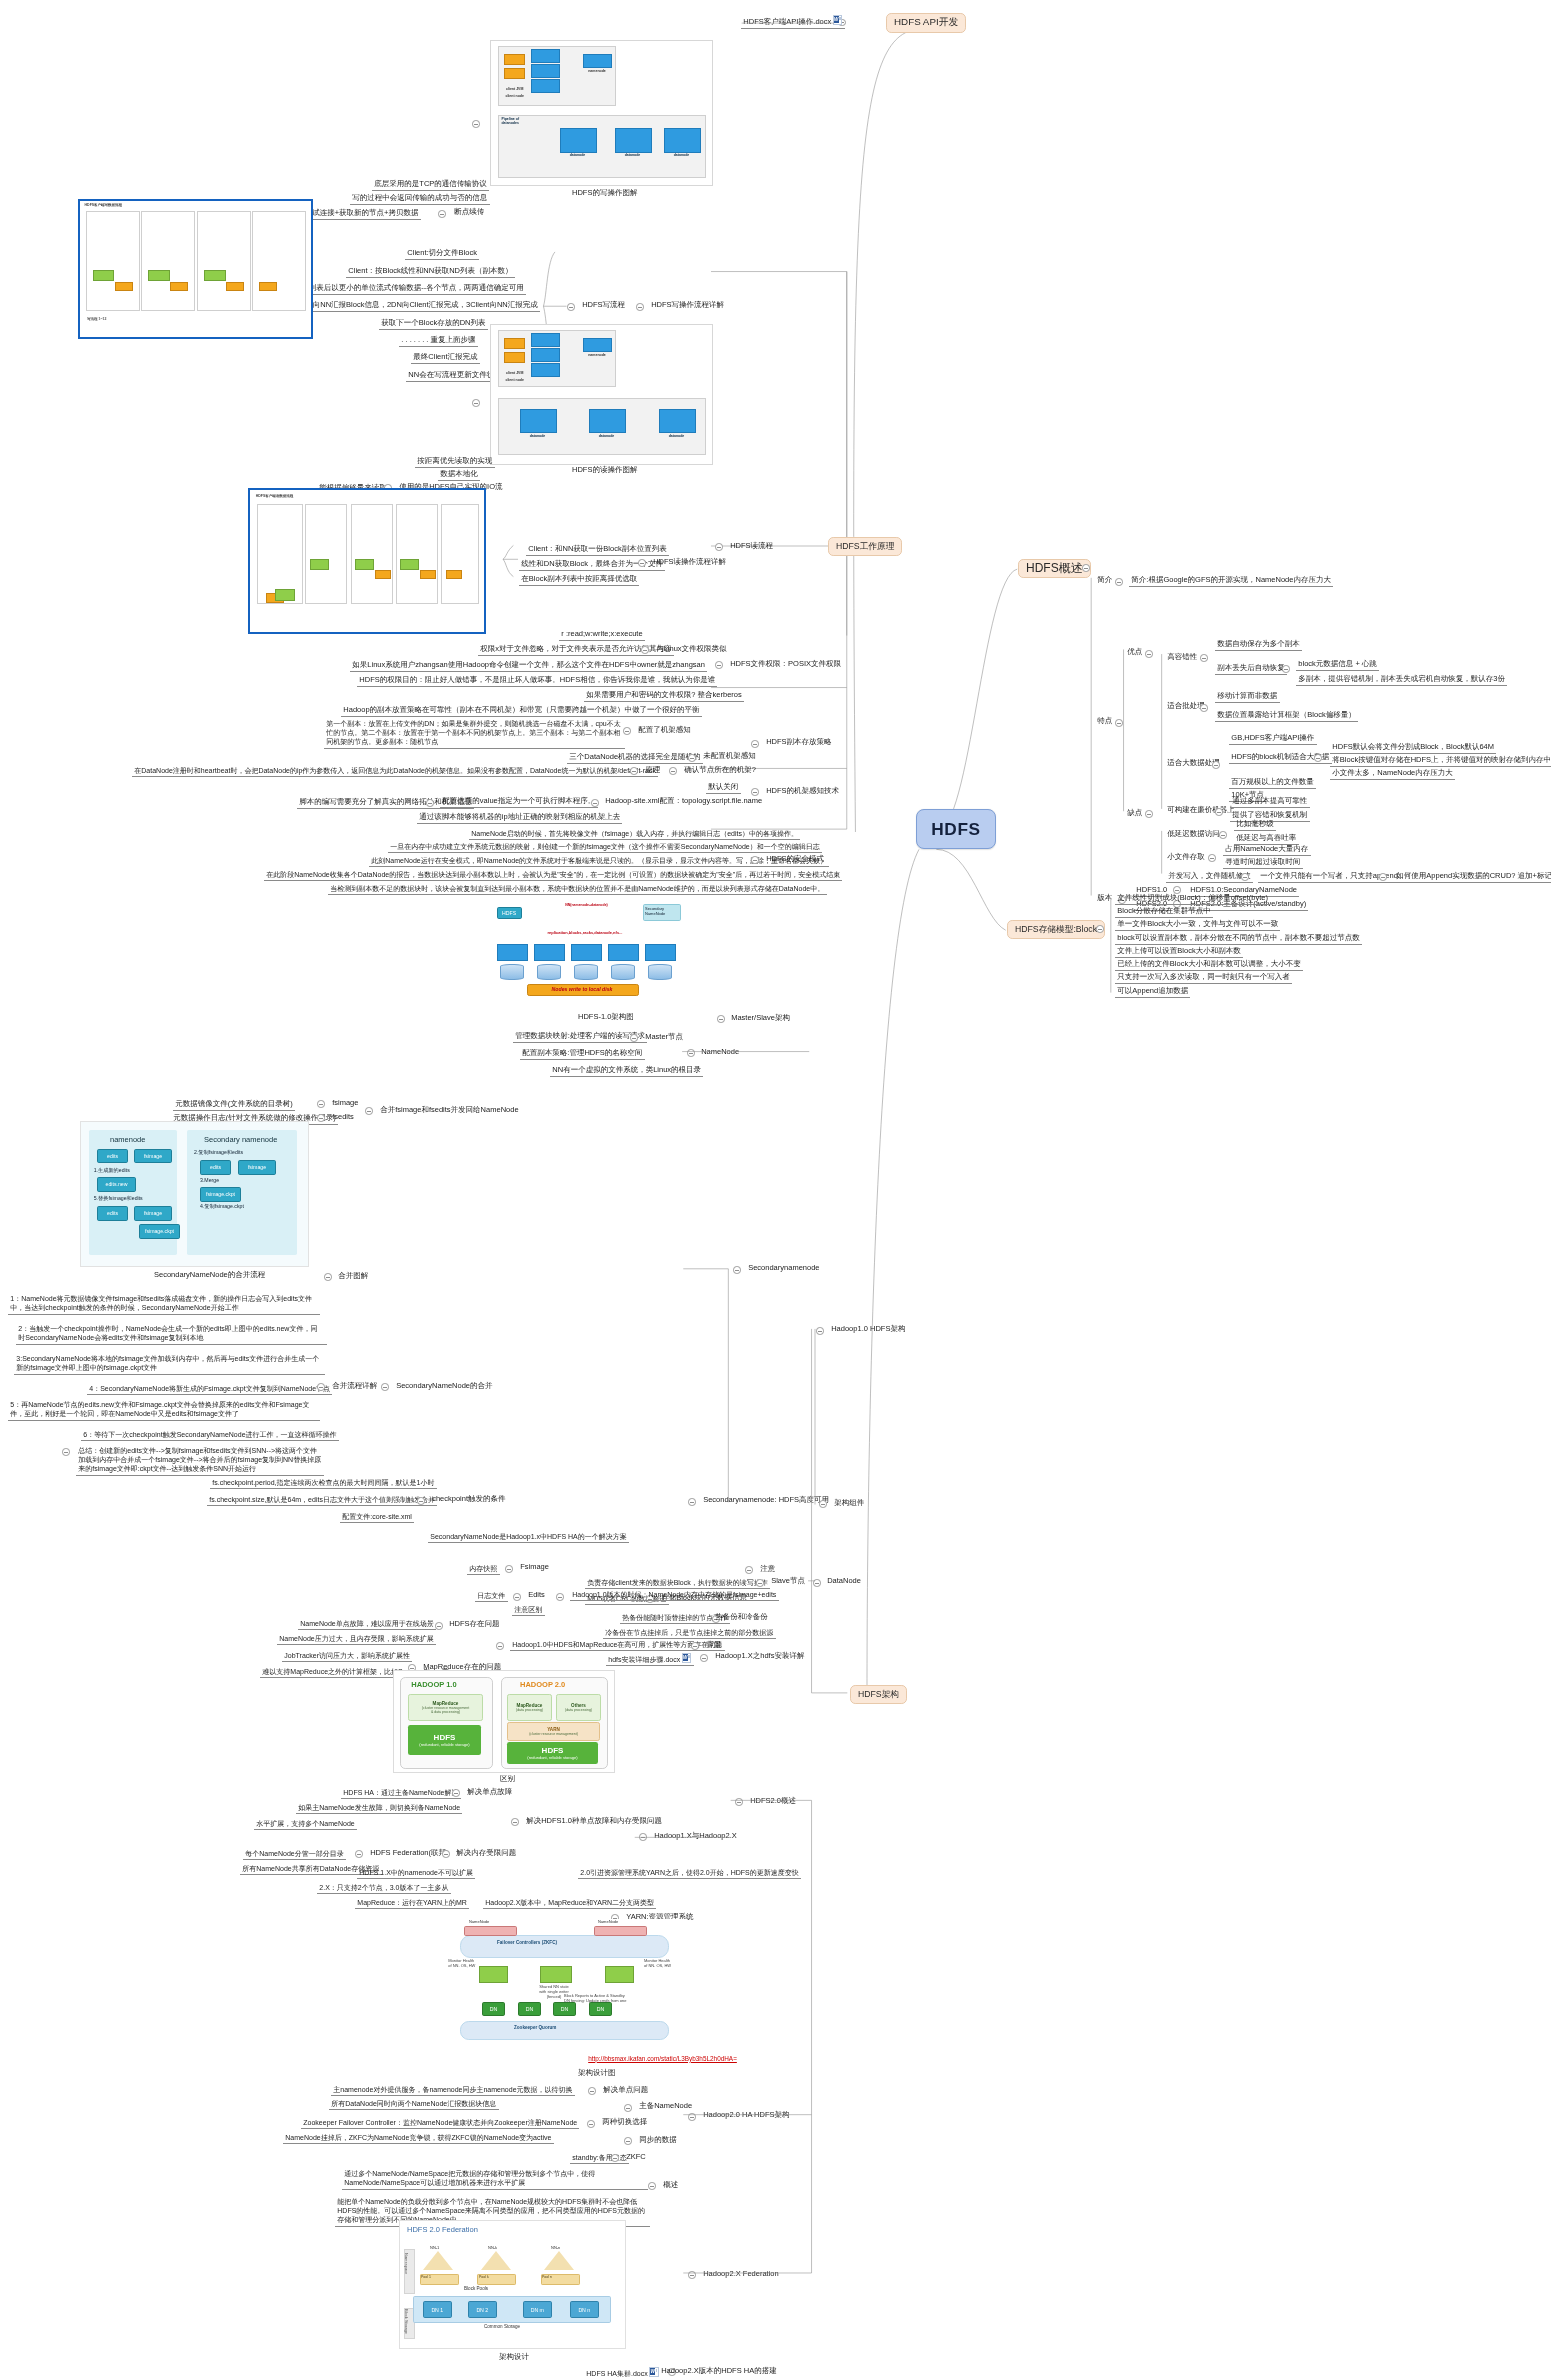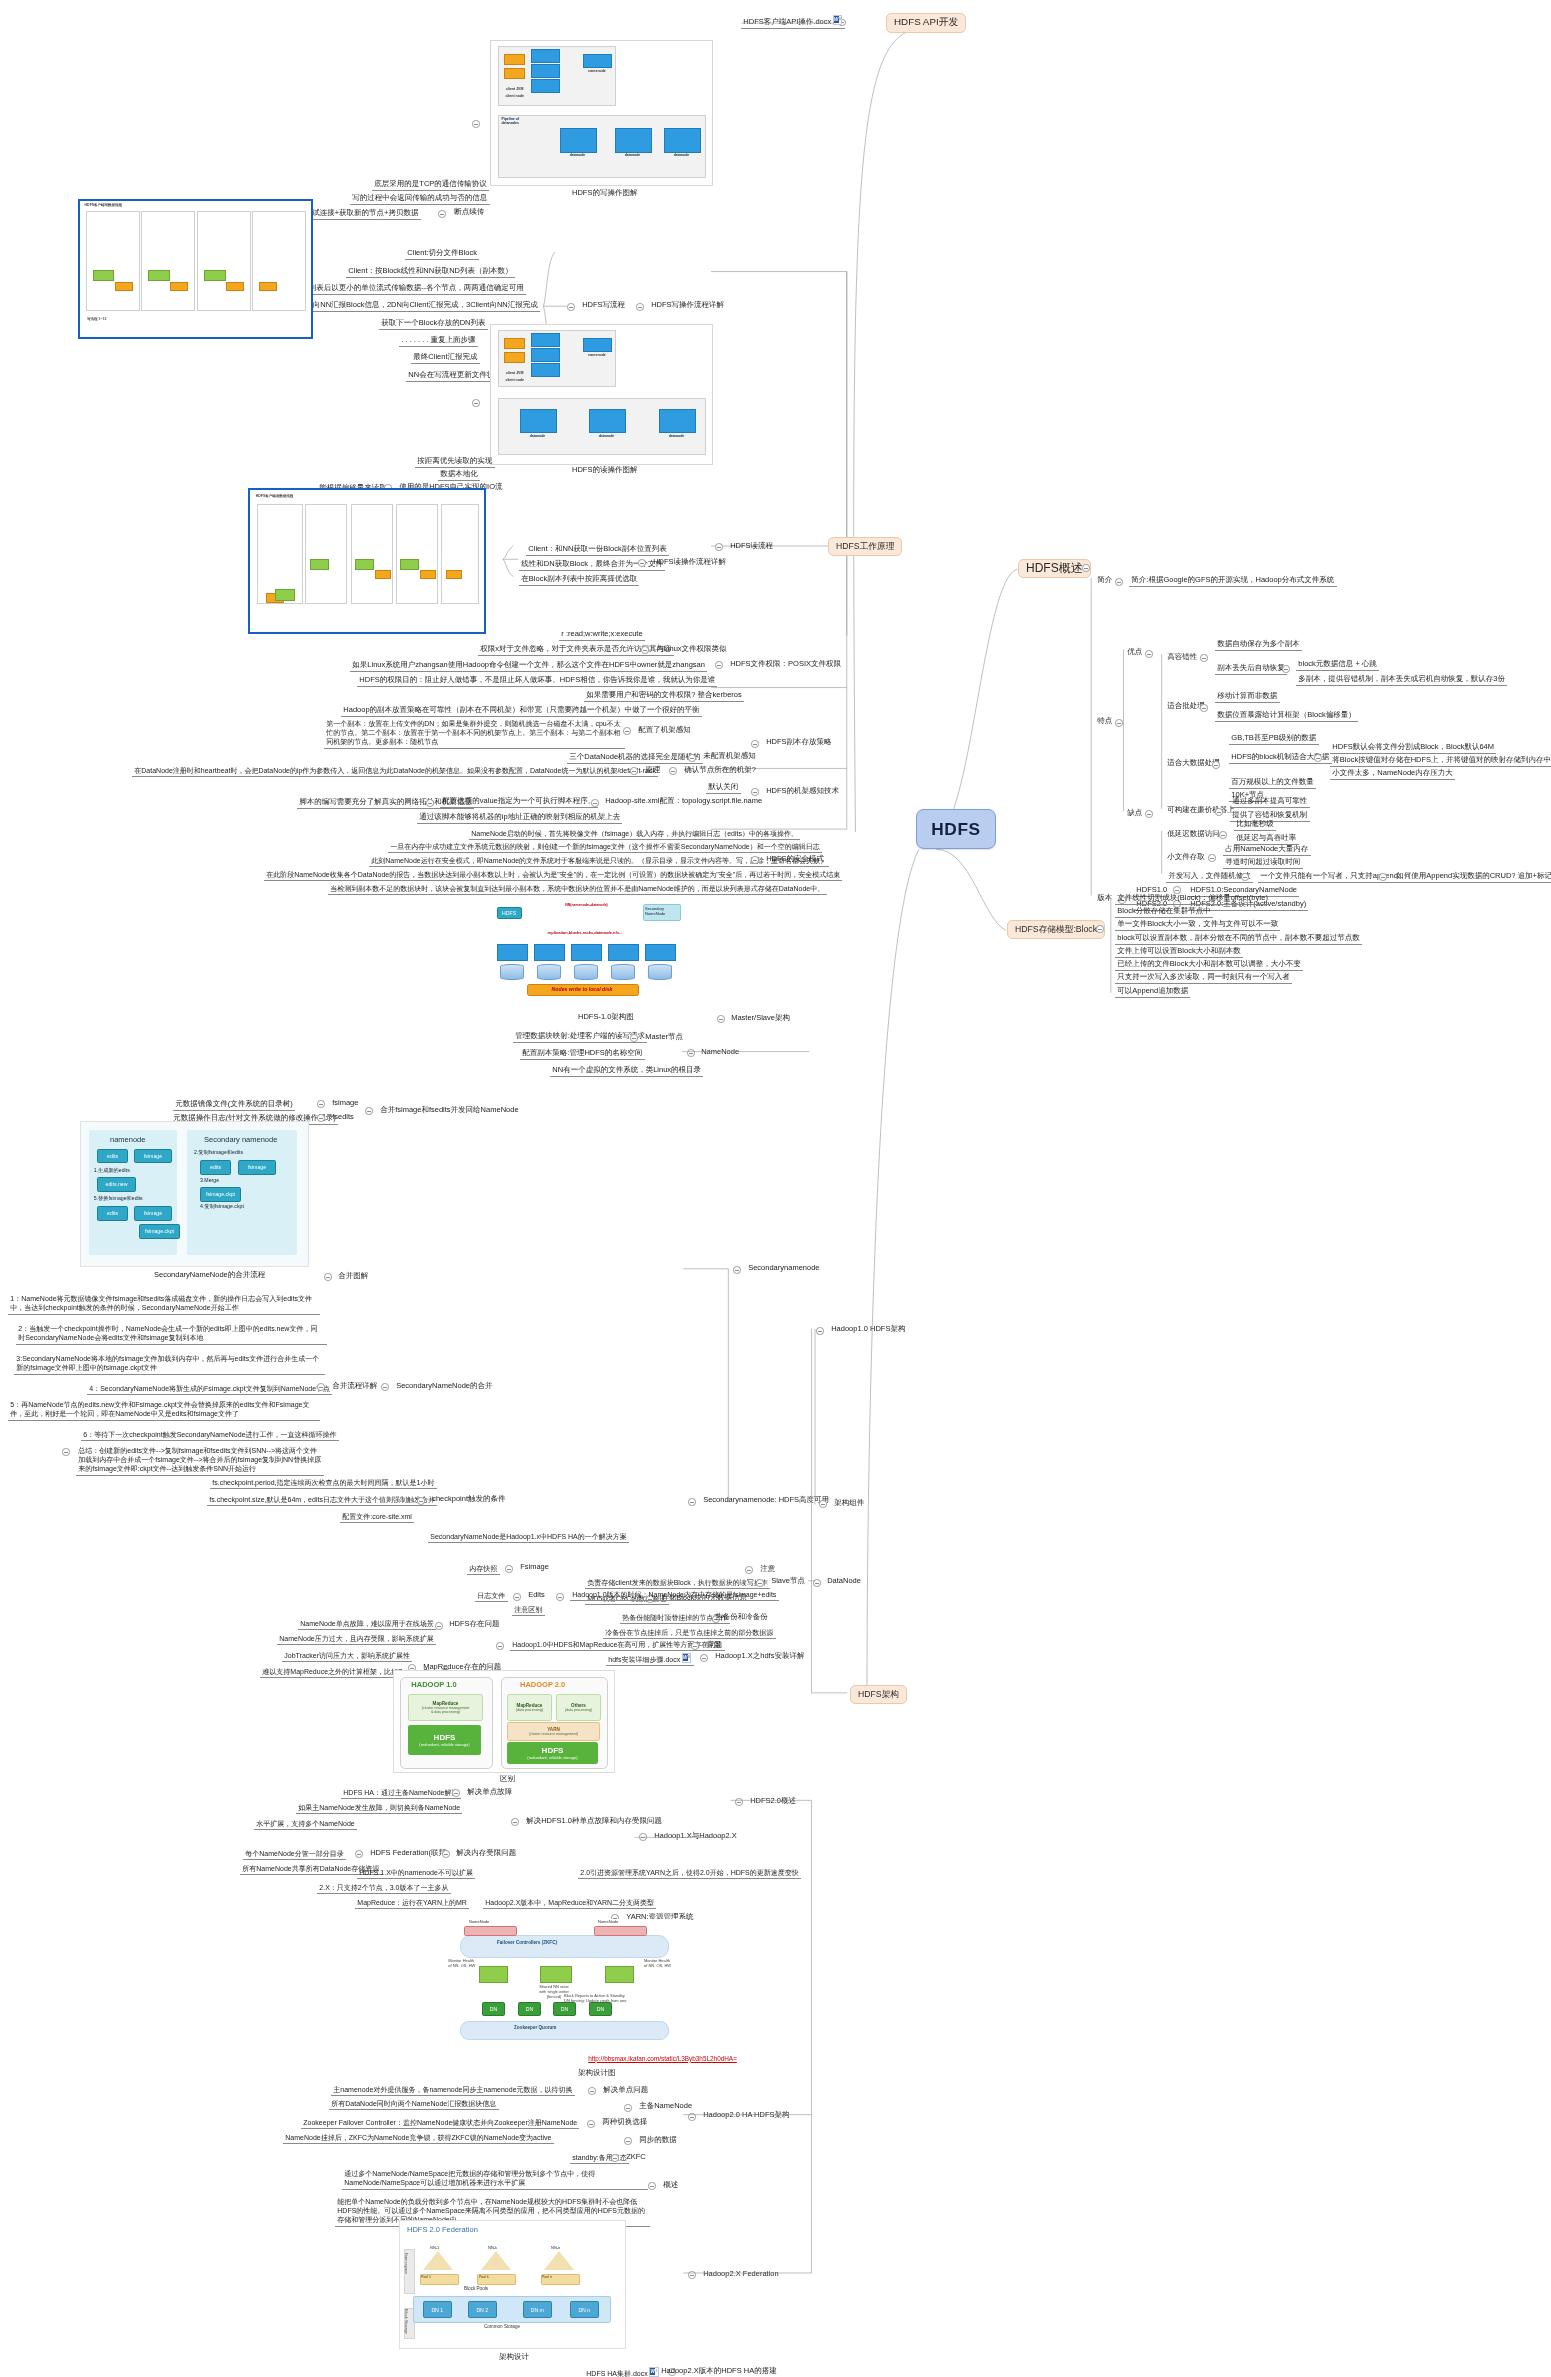--- a/index.html
+++ b/index.html
@@ -309,21 +309,21 @@
   <span class="collapse" style="left:751px;top:856px;"></span>
   <div class="node" style="left:765px;top:853px;">HDFS的安全模式</div>
 
   <div class="l1box" style="left:1018px;top:559px;height:17.3px;font-size:12px;">
     <span>HDFS概述</span>
   </div>
   <span class="collapse" style="left:1082px;top:564px;"></span>
 
   <div class="node" style="left:1096px;top:574px;">简介</div>
   <span class="collapse" style="left:1115px;top:578px;"></span>
-  <div class="node ul" style="left:1129px;top:574px;">简介:根据Google的GFS的开源实现，Hadoop分布式文件系统</div>
+  <div class="node ul" style="left:1129px;top:574px;">简介:根据Google的GFS的开源实现，NameNode内存压力大</div>
 
   <div class="node" style="left:1096px;top:715px;">特点</div>
   <span class="collapse" style="left:1115px;top:719px;"></span>
   <div class="node" style="left:1126px;top:646px;">优点</div>
   <span class="collapse" style="left:1145px;top:650px;"></span>
   <div class="node" style="left:1126px;top:807px;">缺点</div>
   <span class="collapse" style="left:1145px;top:810px;"></span>
 
   <div class="node" style="left:1166px;top:651px;">高容错性</div>
   <span class="collapse" style="left:1200px;top:654px;"></span>
@@ -333,21 +333,21 @@
   <div class="node ul" style="left:1296px;top:658px;">block元数据信息 + 心跳</div>
   <div class="node ul" style="left:1296px;top:673px;">多副本，提供容错机制，副本丢失或宕机自动恢复，默认存3份</div>
 
   <div class="node" style="left:1166px;top:700px;">适合批处理</div>
   <span class="collapse" style="left:1200px;top:704px;"></span>
   <div class="node ul" style="left:1215px;top:690px;">移动计算而非数据</div>
   <div class="node ul" style="left:1215px;top:709px;">数据位置暴露给计算框架（Block偏移量）</div>
 
   <div class="node" style="left:1166px;top:757px;">适合大数据处理</div>
   <span class="collapse" style="left:1212px;top:761px;"></span>
-  <div class="node ul" style="left:1229px;top:732px;">GB,TB甚至PB级别的数据</div>
+  <div class="node ul" style="left:1229px;top:732px;">GB,HDFS客户端API操作</div>
   <div class="node ul" style="left:1229px;top:751px;">HDFS的block机制适合大数据</div>
   <span class="collapse" style="left:1314px;top:754px;"></span>
   <div class="node ul" style="left:1330px;top:741px;">HDFS默认会将文件分割成Block，Block默认64M</div>
   <div class="node ul" style="left:1330px;top:754px;">将Block按键值对存储在HDFS上，并将键值对的映射存储到内存中</div>
   <div class="node ul" style="left:1330px;top:767px;">小文件太多，NameNode内存压力大</div>
   <div class="node ul" style="left:1229px;top:776px;">百万规模以上的文件数量</div>
   <div class="node ul" style="left:1229px;top:789px;">10K+节点</div>
 
   <div class="node" style="left:1166px;top:804px;">可构建在廉价机器上</div>
   <span class="collapse" style="left:1215px;top:808px;"></span>

